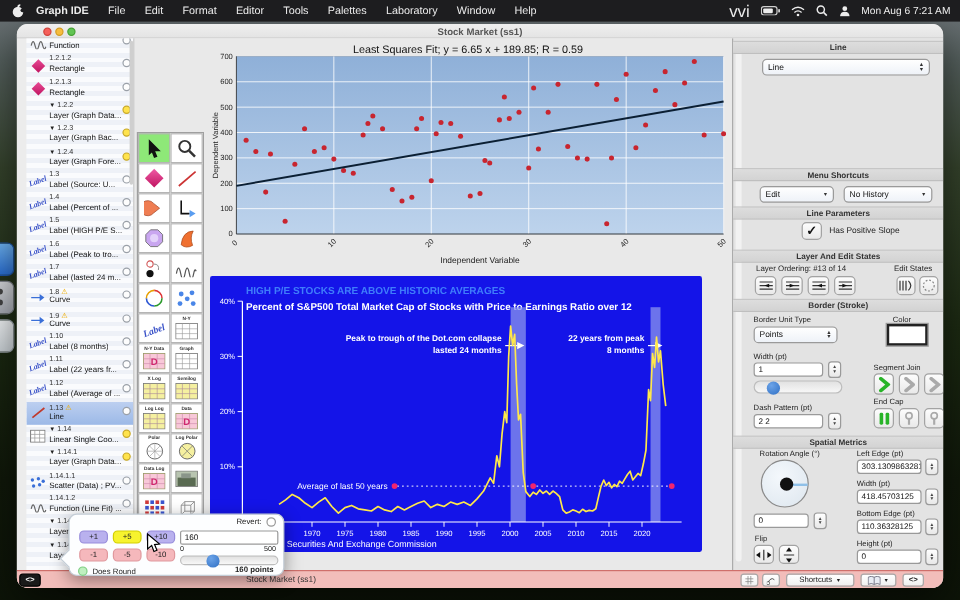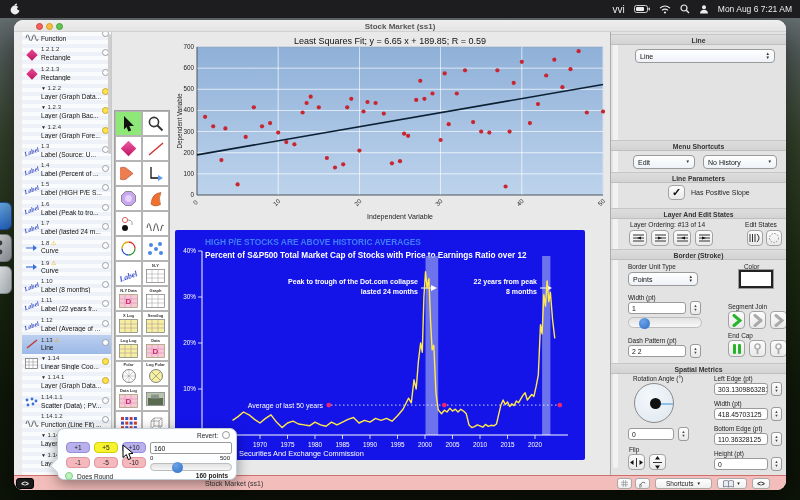--- a/index.html
+++ b/index.html
@@ -72,22 +72,34 @@
 <div id="screen">
 
   <div id="menubar" class="p">
     <span class="menu-item" style="padding:0 4px 0 10px;">
       <svg width="10" height="12" viewBox="0 0 10 12">
           <circle cx="5" cy="7" r="4.4" fill="#ededed"></circle>
           <circle cx="8.8" cy="5.6" r="1.7" fill="#1d1d1f"></circle>
           <ellipse cx="5.8" cy="1.7" rx="1.5" ry="0.8" fill="#ededed" transform="rotate(-35 5.8 1.7)"></ellipse>
         </svg>
     </span>
+    <span id="menu-left" style="display:flex;">
+        <span class="menu-item first">Graph IDE</span>
+        <span class="menu-item">File</span>
+        <span class="menu-item">Edit</span>
+        <span class="menu-item">Format</span>
+        <span class="menu-item">Editor</span>
+        <span class="menu-item">Tools</span>
+        <span class="menu-item">Palettes</span>
+        <span class="menu-item">Laboratory</span>
+        <span class="menu-item">Window</span>
+        <span class="menu-item">Help</span>
+      </span>
     <span id="menu-right">
-      <span style="font-size:10px;">vvi</span>
+      <span style="font-size:14px;">vvi</span>
       <span>
           <svg width="16" height="8" viewBox="0 0 16 8">
             <rect x="0.5" y="0.5" width="13" height="7" rx="2" fill="none" stroke="#cfcfcf"></rect>
             <rect x="2" y="2" width="8" height="4" rx="1" fill="#ededed"></rect>
             <rect x="14.5" y="2.5" width="1.5" height="3" rx="0.7" fill="#cfcfcf"></rect>
           </svg>
         </span>
       <span>
           <svg width="12" height="9" viewBox="0 0 12 9">
             <path d="M1 3.2 Q6 -1.2 11 3.2" fill="none" stroke="#ededed" stroke-width="1.1"></path>

